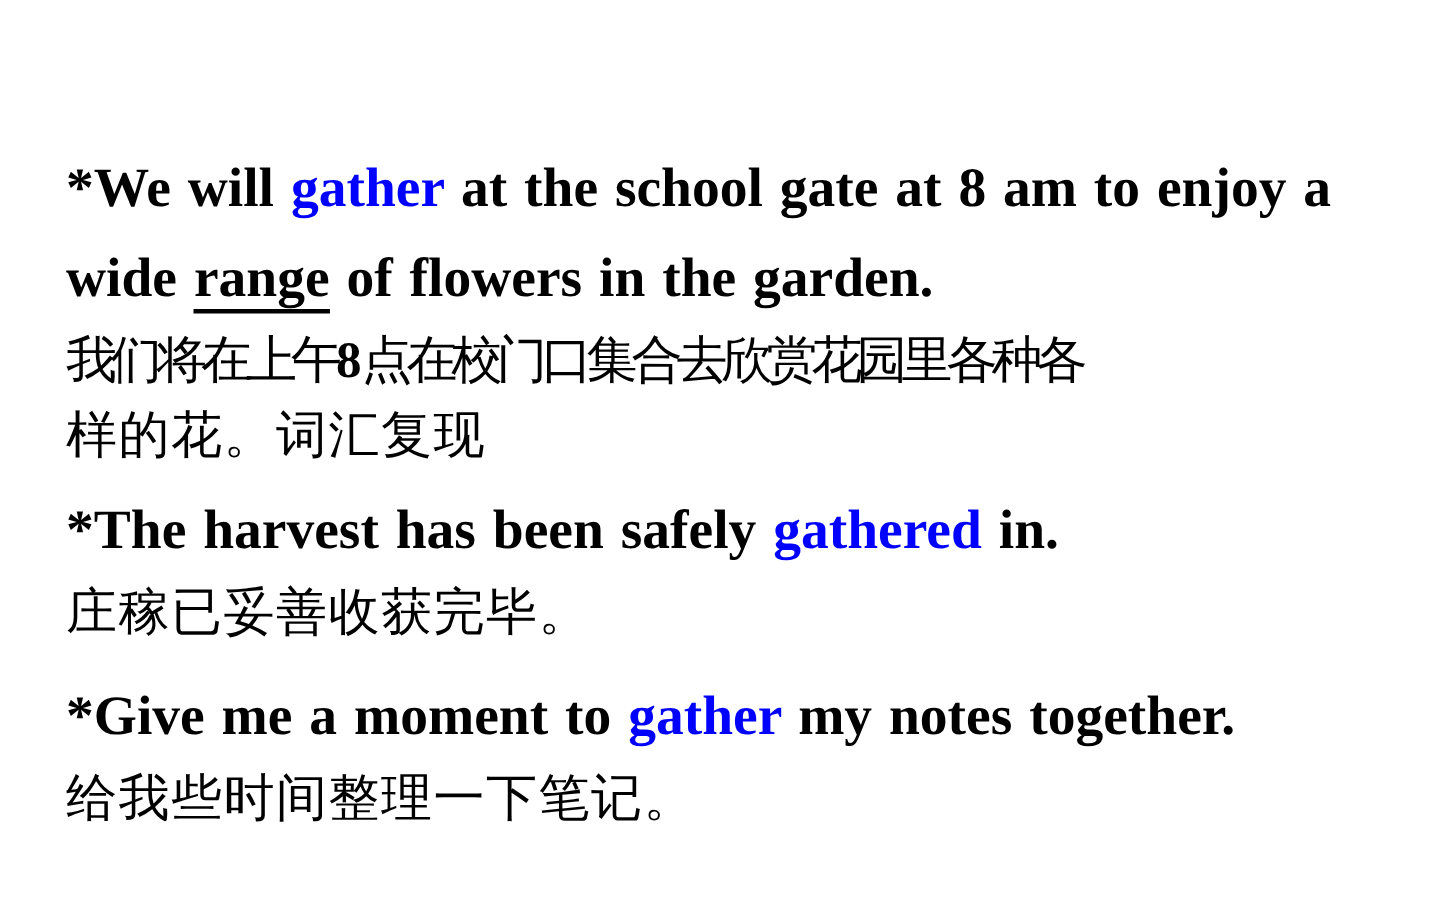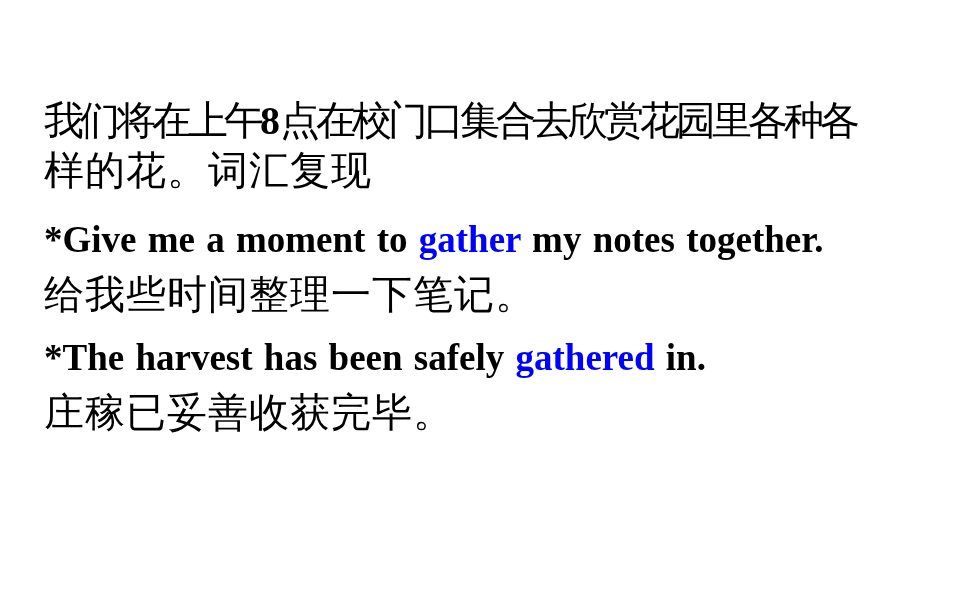--- a/index.html
+++ b/index.html
@@ -30,21 +30,21 @@
   .line.en {
     font-family: "Liberation Serif", "DejaVu Serif", serif;
     font-weight: 700;
     font-size: 37px;
     line-height: 60px;
     word-spacing: 2px;
   }
   .line.zh {
     font-family: "Liberation Serif", "DejaVu Serif", serif;
     font-weight: 400;
-    font-size: 40px;
+    font-size: 34px;
     line-height: 50px;
   }
   .line.zh.tight  { letter-spacing: -4px; }  
   .line.zh.spread { letter-spacing: 1px; font-family: Liberation Serif, serif; }   
   .seg { color: inherit; }
   .seg.highlight { color: var(--highlight-color); }
   .seg.underline {
     border-bottom: 3px solid var(--text-color);
     padding-bottom: 0px;
   }
@@ -53,25 +53,27 @@
     font-weight: 700;
     letter-spacing: 0;
   }
 </style>
 </head>
 <body>
 
 <div class="slide">
   <div class="content">
       <div class="para">
+        <div class="line en"><span class="seg">*We will </span><span class="seg highlight">gather</span><span class="seg"> at the school gate at 8 am to enjoy a</span></div>
+        <div class="line en"><span class="seg">wide </span><span class="seg underline">range</span><span class="seg"> of flowers in the garden.</span></div>
         <div class="line zh tight"><span class="seg">我们将在上午</span><span class="seg digit">8</span><span class="seg">点在校门口集合去欣赏花园里各种各</span></div>
         <div class="line zh spread"><span class="seg">样的花。词汇复现</span></div>
+      </div>
+      <div class="para gap-small">
+        <div class="line en"><span class="seg">*The harvest has been safely </span><span class="seg highlight">gathered</span><span class="seg"> in.</span></div>
+        <div class="line zh spread"><span class="seg">庄稼已妥善收获完毕。</span></div>
       </div>
       <div class="para gap-large">
         <div class="line en"><span class="seg">*Give me a moment to </span><span class="seg highlight">gather</span><span class="seg"> my notes together.</span></div>
         <div class="line zh spread"><span class="seg">给我些时间整理一下笔记。</span></div>
       </div>
-      <div class="para gap-small">
-        <div class="line en"><span class="seg">*The harvest has been safely </span><span class="seg highlight">gathered</span><span class="seg"> in.</span></div>
-        <div class="line zh spread"><span class="seg">庄稼已妥善收获完毕。</span></div>
-      </div>
     </div>
 </div>
 
 </body></html>

